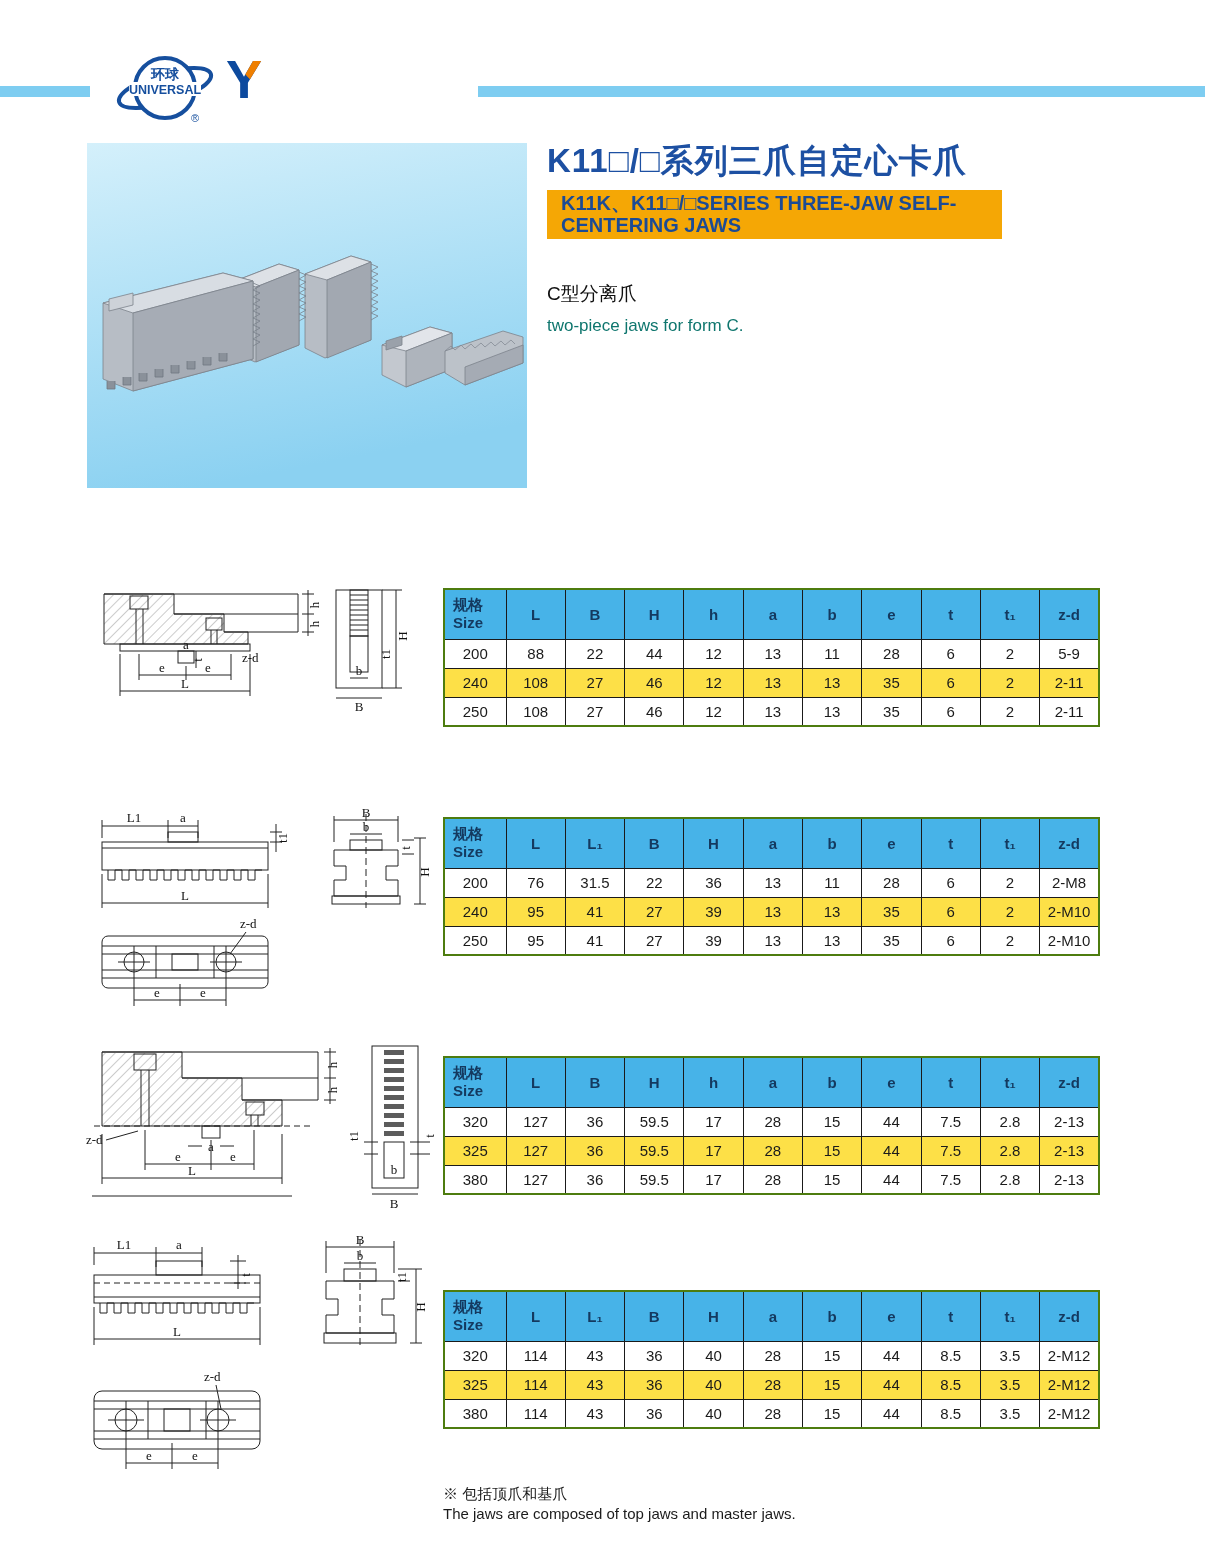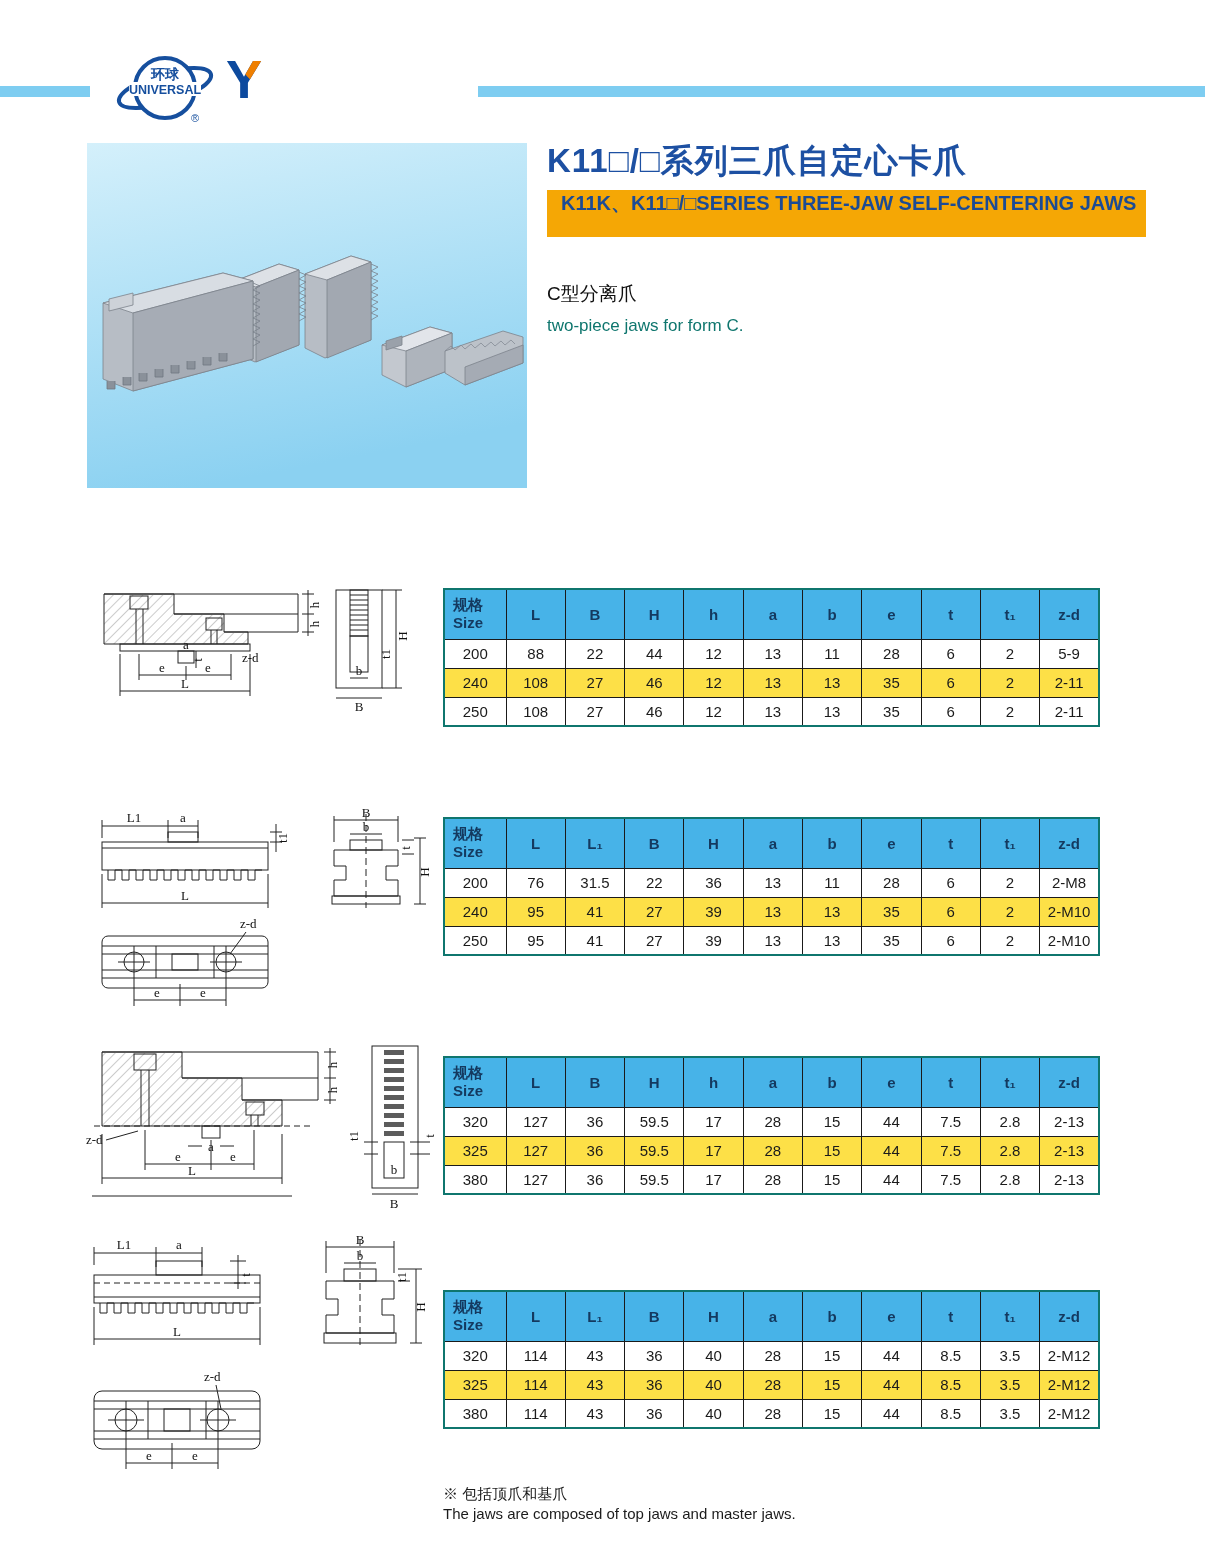--- a/index.html
+++ b/index.html
@@ -15,28 +15,28 @@
   .brand { position:absolute; left:226px; top:52px; font-size:54px; font-weight:800;
            letter-spacing:5px; color:#0d4a9e; line-height:1; }
   .brand .y { position:relative; display:inline-block; }
   .brand .y .orange { position:absolute; left:0; top:0; color:#ef7f00;
            clip-path:polygon(34% -2%, 102% -2%, 60% 52%, 40% 36%); }
 
   .photo { position:absolute; left:87px; top:143px; }
 
   .title-cn { position:absolute; left:547px; top:139px; font-size:33px; font-weight:800;
               color:#1d50a2; letter-spacing:1px; }
-  .banner { position:absolute; left:547px; top:190px; width:599px; min-height:47px;
+  .banner { position:absolute; left:547px; top:190px; width:455px; min-height:47px;
             background:#f5a705; color:#1c4b94; font-weight:700; font-size:20px;
             line-height:22px; padding:2px 6px 3px 14px; }
   .sub-cn { position:absolute; left:547px; top:281px; font-size:19px; color:#101010; }
   .sub-en { position:absolute; left:547px; top:316px; font-size:17px; color:#0f766e; }
 
   table.spec { position:absolute; left:443px; width:657px; border-collapse:collapse;
-               table-layout:fixed; border:2px solid #0f766e; }
+               table-layout:fixed; border:2px solid #4d7c0f; }
   table.spec th, table.spec td { border:1px solid #1a1a1a; text-align:center;
                font-size:15px; color:#1b1b1b; padding:0; height:29px; }
   table.spec thead th { background:#47b3e8; color:#14395f; font-weight:700; height:50px; }
   table.spec th.size-th { width:62px; text-align:left; padding-left:8px; line-height:1.25; }
   table.spec tbody tr:nth-child(2) { background:#fde047; }
 
   .t1 { top:588px; } .t2 { top:817px; } .t3 { top:1056px; } .t4 { top:1290px; }
 
   .draw { position:absolute; }
   .d1 { left:90px;  top:578px; }

